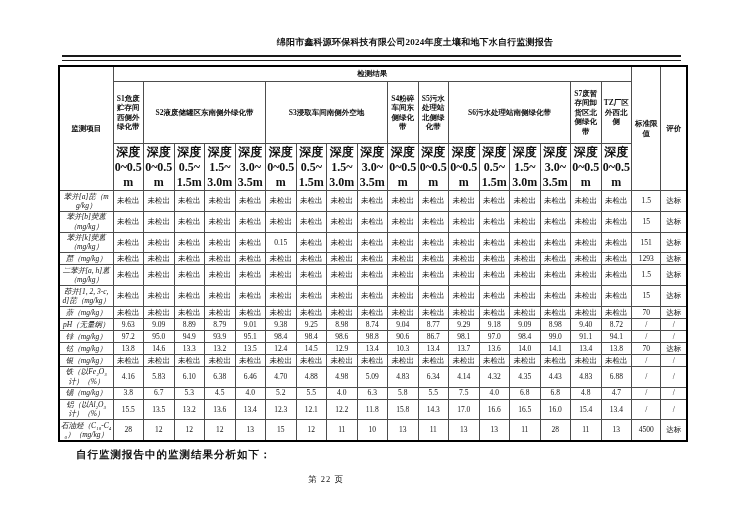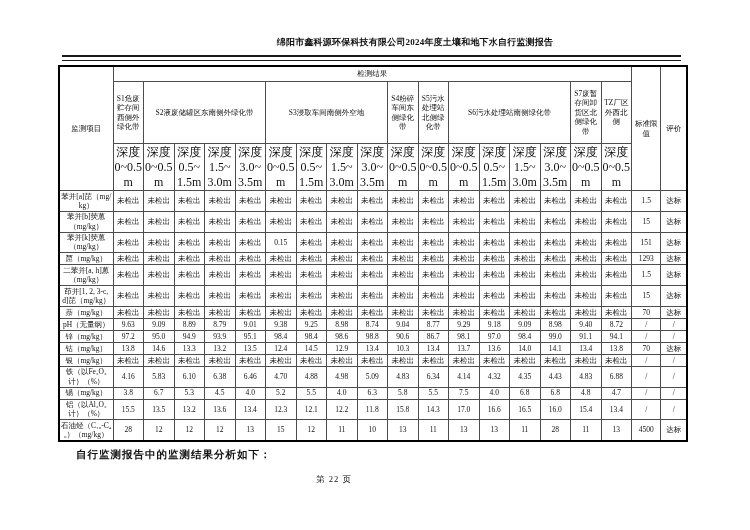--- a/index.html
+++ b/index.html
@@ -22,34 +22,34 @@
     border:2px solid #000;
   }
   table.report th, table.report td{
     border:1px solid #4d4d4d;
     padding:0.5px 0;
     text-align:center;vertical-align:middle;
     font-size:7.5px;line-height:1.25;
     word-break:break-all;overflow:hidden;
     font-weight:normal;
   }
-  table.report thead th{font-weight:normal;}
+  table.report thead th{font-weight:bold;}
   th.corner{font-size:8px;}
   th.result-span{font-size:8px;height:13px;}
   tr.site-row{height:62px;}
   tr.depth-row th{height:24px;font-size:12px;}
-  tbody th.param{font-size:7.5px;padding:0.5px 1px;}
+  tbody th.param{font-size:7.5px;padding:0.5px 1px;font-style:italic;}
   tbody td{font-size:7.5px;}
   tbody tr{height:12px;}
   .analysis-line{
     position:absolute;top:448px;left:76px;
     font-size:10.5px;font-weight:bold;letter-spacing:1px;
   }
   .page-number{
-    position:absolute;top:474px;left:8px;width:652px;text-align:center;
+    position:absolute;top:474px;left:0;width:652px;text-align:center;
     font-size:8.5px;letter-spacing:1px;
   }
 </style>
 </head>
 <body>
 
 <div class="doc-title">绵阳市鑫科源环保科技有限公司2024年度土壤和地下水自行监测报告</div>
 <div class="header-rule"></div>
 
 <table class="report">

